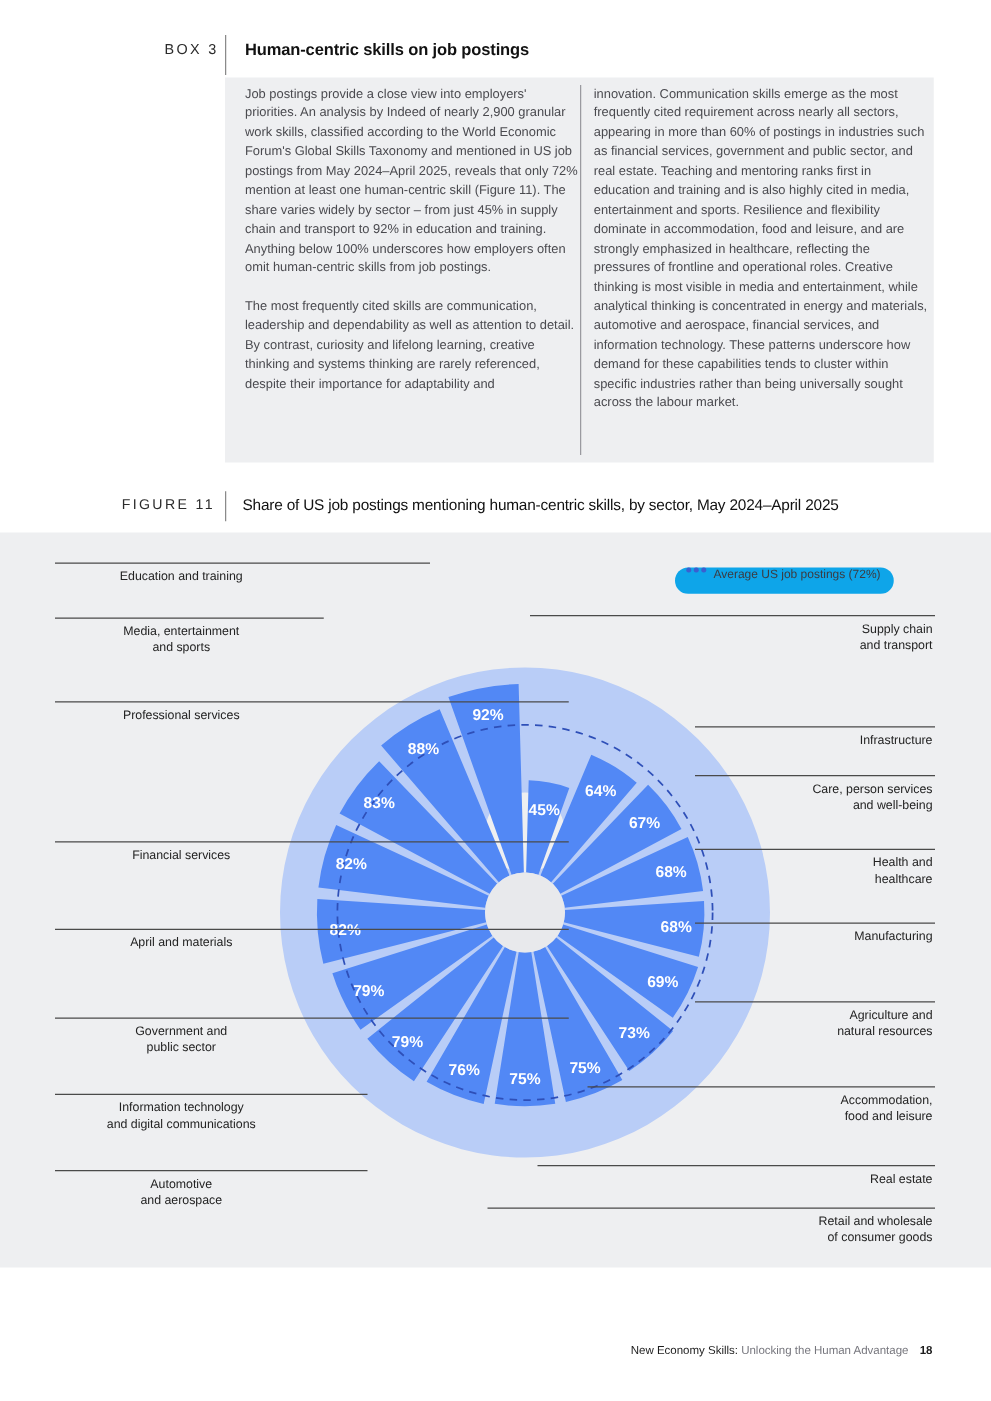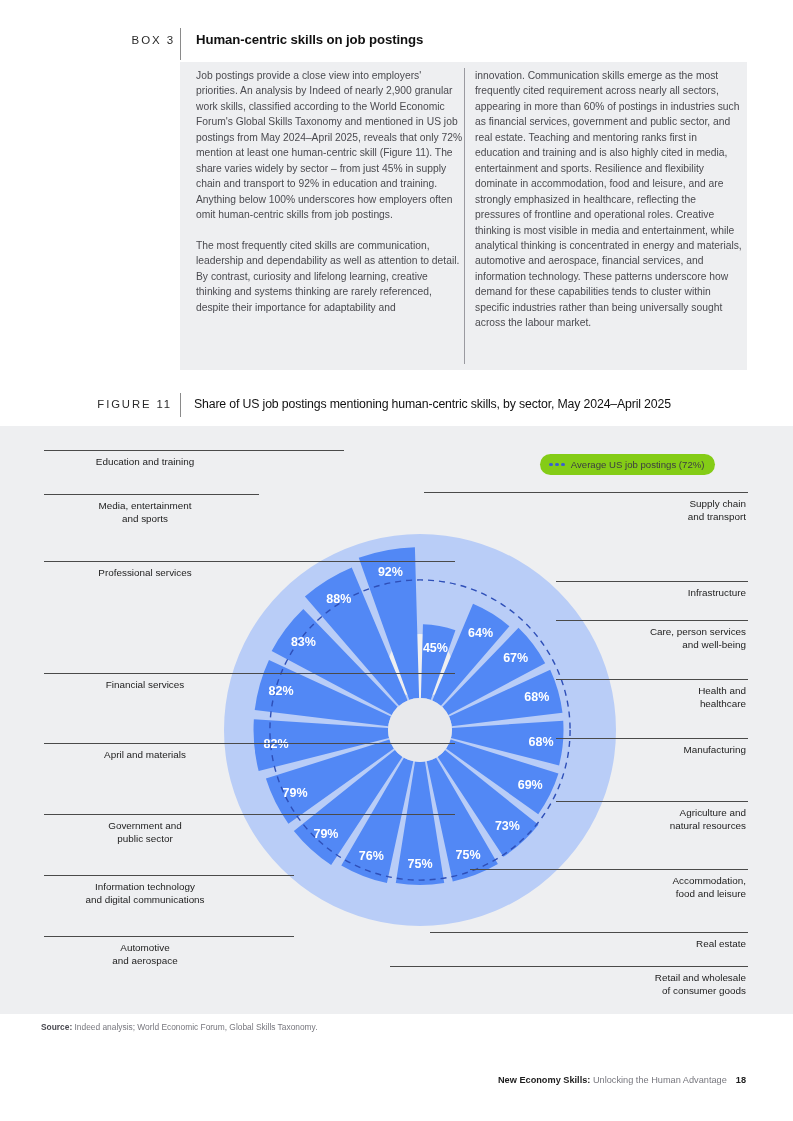--- a/index.html
+++ b/index.html
@@ -63,22 +63,22 @@
 
   
   .chart-panel {
     position:absolute; left:0; top:426px; width:793px; height:588px;
     background:#eeeff1;
   }
 
   .legend {
     position:absolute; left:540px; top:454px;
     height:21px; padding:0 11px 0 9px;
-    background:#84cc16; border-radius:11px;
-    display:flex; align-items:center; gap:6px;
+    background:#0ea5e9; border-radius:11px;
+    display:flex; align-items:flex-start; gap:6px;
     font-size:9.6px; color:#3c3c42;
   }
   .legend-dots { display:flex; gap:2.5px; align-items:center; }
   .legend-dots i {
     display:block; width:3.6px; height:3.6px; border-radius:50%;
     background:#3a5fd0;
   }
 
   svg.rose { position:absolute; left:0; top:426px; width:793px; height:588px; }
 
@@ -96,21 +96,21 @@
   .notes {
     position:absolute; left:41px; top:1020px; width:620px;
     font-size:8.4px; line-height:14px; color:#77777e;
   }
   .notes b { color:#4a4a51; font-weight:700; }
 
   .footer {
     position:absolute; right:47px; top:1075px;
     font-size:9.2px; color:#77777e;
   }
-  .footer b { color:#1d1d1d; font-weight:700; }
+  .footer b { color:#1d1d1d; font-weight:400; }
   .footer .pg { color:#1d1d1d; font-weight:700; margin-left:9px; }
 </style>
 </head>
 <body>
 
 <div class="box-wrap">
   <div class="box-kicker">BOX 3</div>
   <div class="box-rule"></div>
   <div class="box-title">Human-centric skills on job postings</div>
 
@@ -236,18 +236,17 @@
     <div class="lead" style="left: 556px; top: 620px; width: 192px;"></div>
     <div class="lead" style="left: 556px; top: 679px; width: 192px;"></div>
     <div class="lead" style="left: 556px; top: 738px; width: 192px;"></div>
     <div class="lead" style="left: 556px; top: 801px; width: 192px;"></div>
     <div class="lead" style="left: 470px; top: 869px; width: 278px;"></div>
     <div class="lead" style="left: 430px; top: 932px; width: 318px;"></div>
     <div class="lead" style="left: 390px; top: 966px; width: 358px;"></div>
   </div>
 
 <div class="notes">
-  <div><b>Source:</b><span> Indeed analysis; World Economic Forum, Global Skills Taxonomy.</span></div>
 </div>
 
 <div class="footer">
   <b>New Economy Skills:</b><span> Unlocking the Human Advantage</span><span class="pg">18</span>
 </div>
 
 </body></html>

